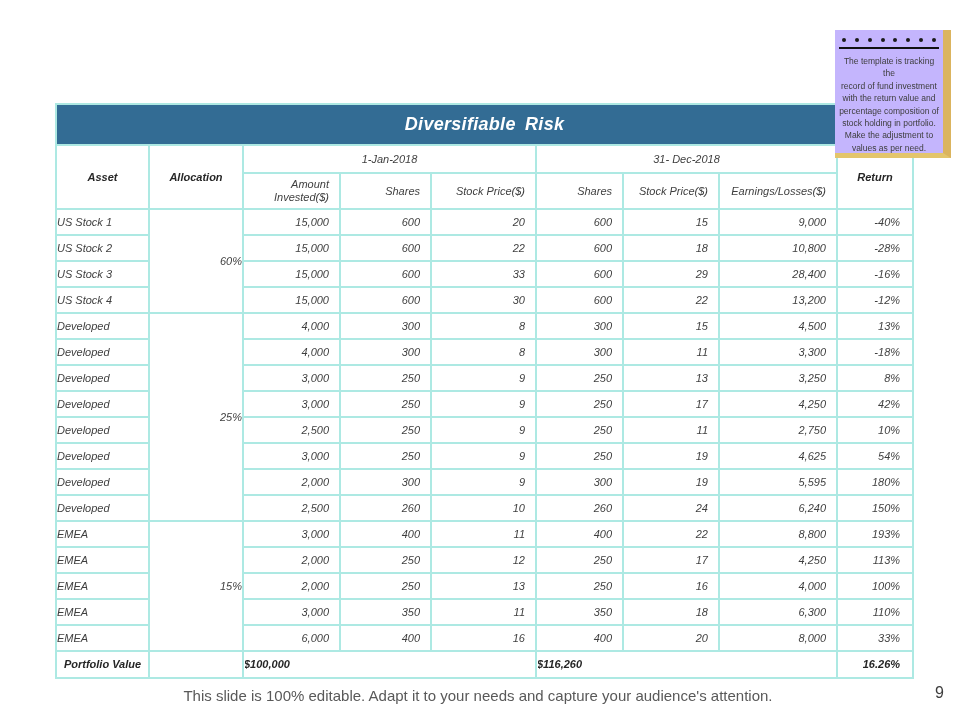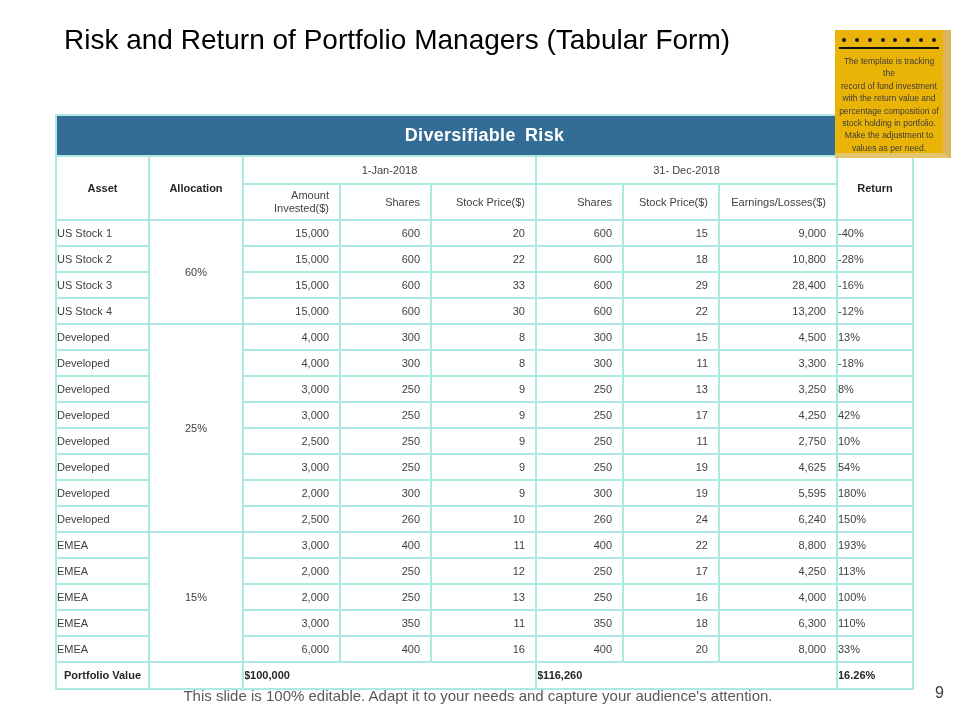--- a/index.html
+++ b/index.html
@@ -7,70 +7,69 @@
     position:relative;width:960px;height:720px;background:#ffffff;
     font-family:"Liberation Sans", sans-serif;overflow:hidden;margin:0 auto;
   }
   .slide-title{
     position:absolute;left:64px;top:24px;margin:0;
     font-size:28px;font-weight:400;color:#000;white-space:nowrap;
   }
   
   .sticky{
     position:absolute;left:835px;top:30px;width:100px;height:113px;
-    background:#eab308;border-right:8px solid #DBB45E;border-bottom:5px solid #E3C56C;
+    background:#c4b5fd;border-right:8px solid #DBB45E;border-bottom:5px solid #E3C56C;
     padding:6px 4px 4px 4px;z-index:5;
   }
   .sticky .dots{display:flex;justify-content:space-between;padding:2px 3px 0 3px;}
   .sticky .dot{width:4px;height:4px;border-radius:50%;background:#1a1a1a;display:inline-block;}
   .sticky .rule{border:none;border-top:2px solid #111;margin:5px 0 6px 0;}
   .sticky .note-text{
     margin:0;font-size:8.5px;line-height:12.4px;color:#3d3d3d;
     text-align:center;white-space:pre-line;
   }
   
   .tbl{
-    position:absolute;left:55px;top:114px;width:857px;
-    border-collapse:collapse;table-layout:fixed;
+    position:absolute;left:55px;top:103px;width:857px;
+    border-collapse:collapse;table-layout:fixed;font-style:italic;
   }
   .tbl th,.tbl td{
     border:2px solid #ADE9E3;font-size:11px;color:#3F3F3F;
     font-weight:400;padding:0;line-height:1.15;vertical-align:middle;
     overflow:hidden;
   }
   .band-row th{
     height:39px;background:#336C94;color:#fff;font-size:18px;font-weight:700;
     text-align:center;word-spacing:4px;letter-spacing:0.3px;
   }
   .date-row th{height:26px;text-align:center;}
   .sub-row th{height:34px;}
   .hdr-bold{font-weight:700 !important;color:#262626 !important;text-align:center;}
   .num{text-align:right;padding-right:10px !important;}
-  .ret{padding-right:12px !important;}
+  .ret{text-align:right;padding-right:12px !important;}
   .tbl tbody td{height:24px;}
   .asset{text-align:left;}
-  .alloc{text-align:center;}
+  .alloc{text-align:right;}
   .summary-row td{height:25px;font-weight:700;color:#262626;border-radius:7px;}
   .summary-row .lbl{text-align:center;}
   .summary-row .total{}
   
   .caption{
     position:absolute;left:0;right:4px;top:687px;margin:0;text-align:center;
     font-size:15px;color:#595959;
   }
   .page-num{
     position:absolute;right:16px;top:684px;font-size:16px;color:#3d3d3d;
   }
 </style>
 </head>
 <body>
 
 <div class="slide">
 
-  <h1 class="slide-title">Risk and Return of Portfolio Managers (Tabular Form)</h1>
 
   <div class="sticky">
     <div class="dots">
         <span class="dot"></span>
         <span class="dot"></span>
         <span class="dot"></span>
         <span class="dot"></span>
         <span class="dot"></span>
         <span class="dot"></span>
         <span class="dot"></span>

